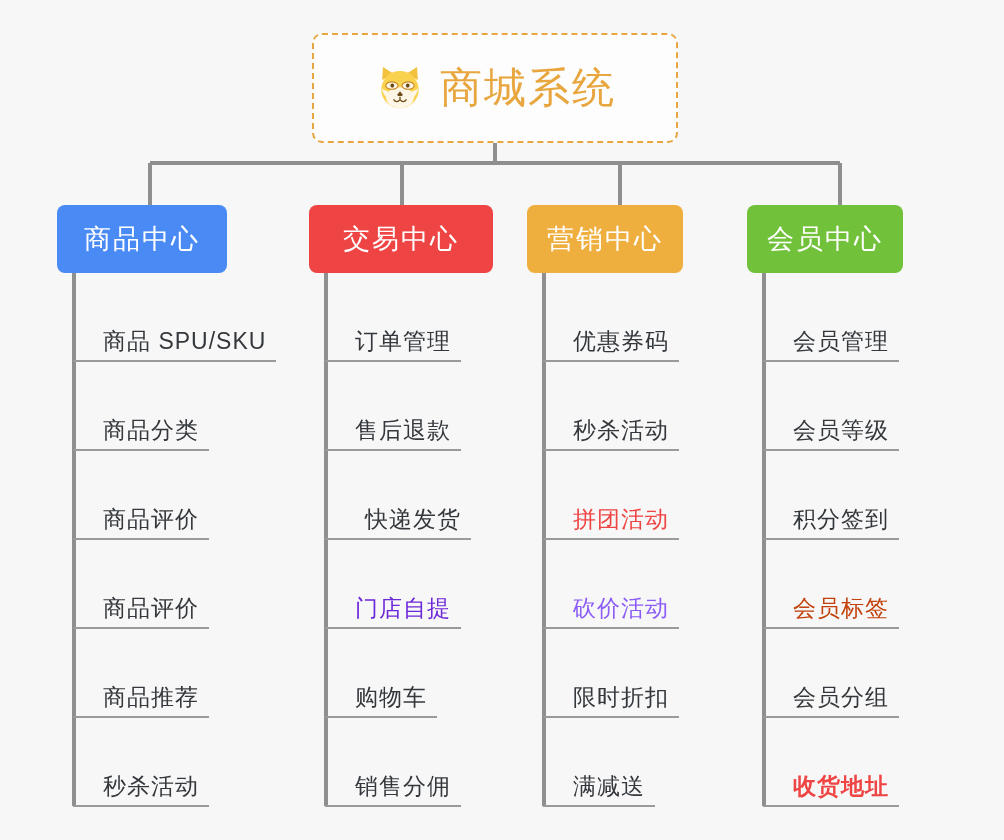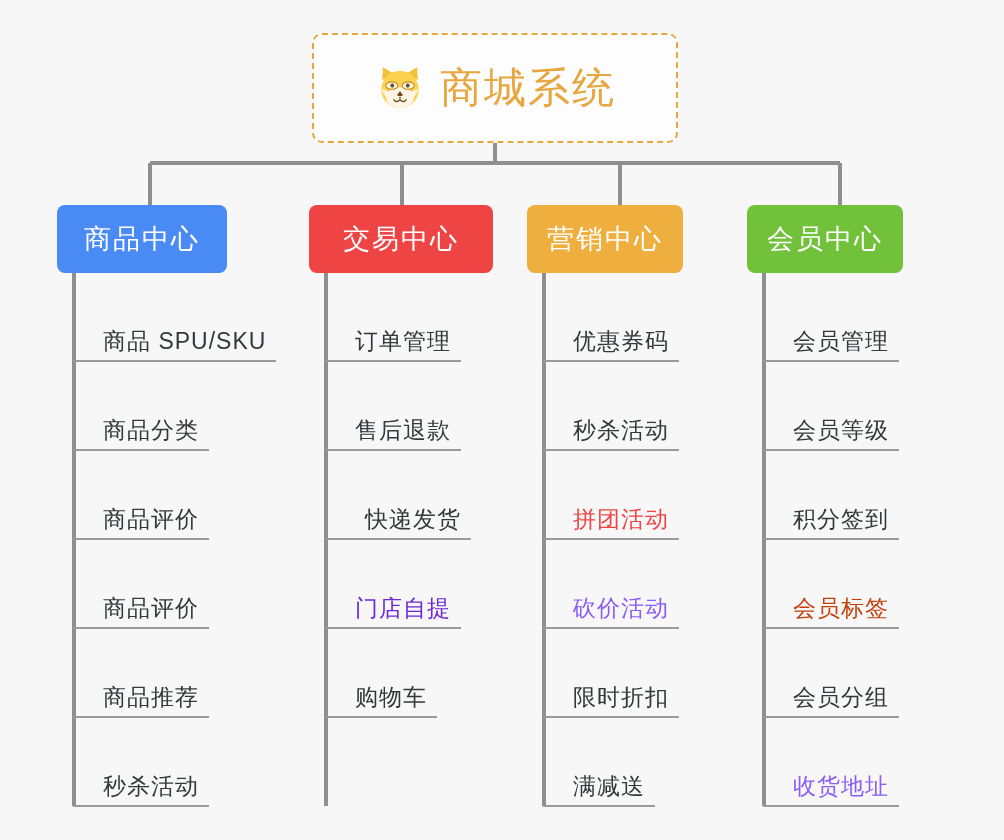--- a/index.html
+++ b/index.html
@@ -183,20 +183,23 @@
         </div>
         <div class="leaf-item">
           <span class="leaf-label" style="border-bottom-color: rgb(154, 154, 154); color: rgb(52, 56, 60); padding-left: 40px;">快递发货</span>
         </div>
         <div class="leaf-item">
           <span class="leaf-label" style="border-bottom-color: rgb(154, 154, 154); color: #6d28d9;">门店自提</span>
         </div>
         <div class="leaf-item">
           <span class="leaf-label" style="border-bottom-color: rgb(154, 154, 154); color: rgb(52, 56, 60);">购物车</span>
         </div>
+        <div class="leaf-item">
+          <span class="leaf-label" style="border-bottom-color: rgb(154, 154, 154); color: rgb(52, 56, 60);">销售分佣</span>
+        </div>
       </div>
       <div class="cat-box" style="left: 527px; width: 156px; background: rgb(238, 175, 63);">
         <span>营销中心</span>
       </div>
       <div class="leaf-col" style="left: 543px;">
         <div class="leaf-item">
           <span class="leaf-label" style="border-bottom-color: rgb(154, 154, 154); color: rgb(52, 56, 60);">优惠券码</span>
         </div>
         <div class="leaf-item">
           <span class="leaf-label" style="border-bottom-color: rgb(154, 154, 154); color: rgb(52, 56, 60);">秒杀活动</span>
@@ -227,18 +230,18 @@
         <div class="leaf-item">
           <span class="leaf-label" style="border-bottom-color: rgb(154, 154, 154); color: rgb(52, 56, 60);">积分签到</span>
         </div>
         <div class="leaf-item">
           <span class="leaf-label" style="border-bottom-color: rgb(154, 154, 154); color: #c2410c;">会员标签</span>
         </div>
         <div class="leaf-item">
           <span class="leaf-label" style="border-bottom-color: rgb(154, 154, 154); color: rgb(52, 56, 60);">会员分组</span>
         </div>
         <div class="leaf-item">
-          <span class="leaf-label" style="border-bottom-color: rgb(154, 154, 154); color: #8b5cf6;">收货地址</span>
+          <span class="leaf-label" style="border-bottom-color: rgb(154, 154, 154); color: #ef4444; font-weight: bold;">收货地址</span>
         </div>
       </div>
     </div>
 
 </div>
 
 </body></html>

